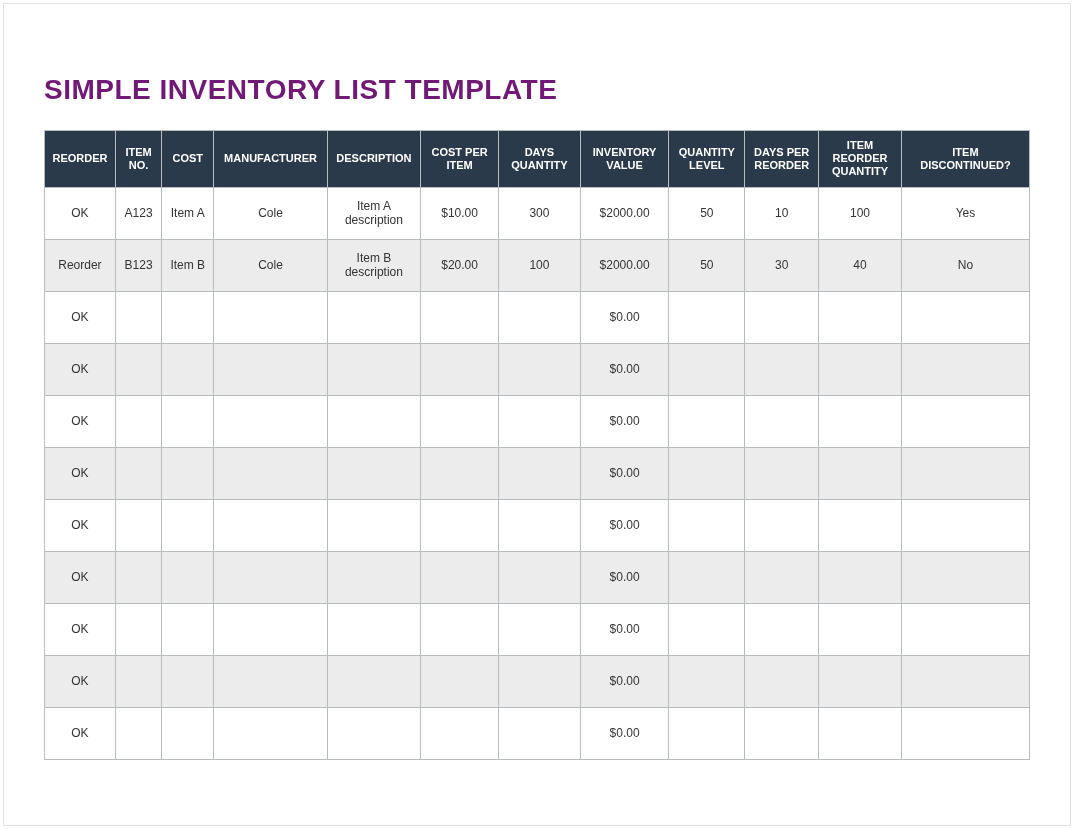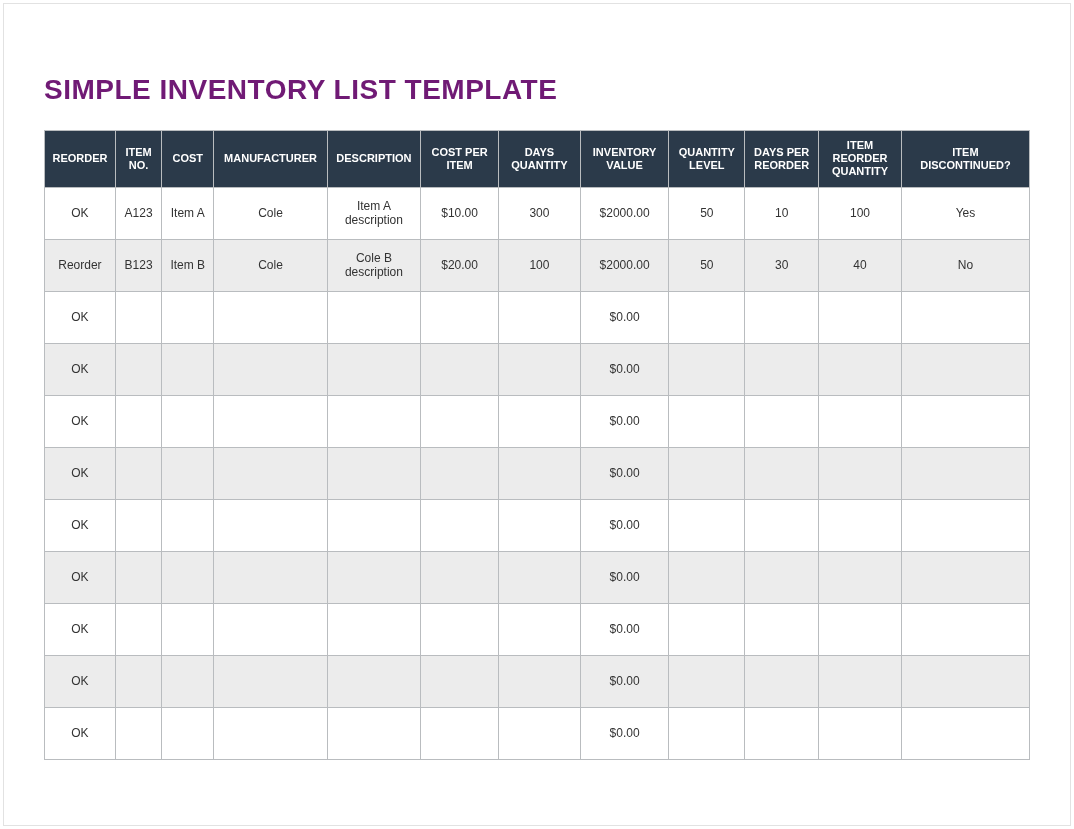--- a/index.html
+++ b/index.html
@@ -125,21 +125,21 @@
             <td class="center">50</td>
             <td class="center">10</td>
             <td class="center">100</td>
             <td class="center">Yes</td>
           </tr>
           <tr class="odd">
             <td class="center">Reorder</td>
             <td class="left">B123</td>
             <td class="left">Item B</td>
             <td class="left">Cole</td>
-            <td class="left">Cole B description</td>
+            <td class="left">Item B description</td>
             <td class="right">$20.00</td>
             <td class="center">100</td>
             <td class="right">$2000.00</td>
             <td class="center">50</td>
             <td class="center">30</td>
             <td class="center">40</td>
             <td class="center">No</td>
           </tr>
           <tr class="even">
             <td class="center">OK</td>

